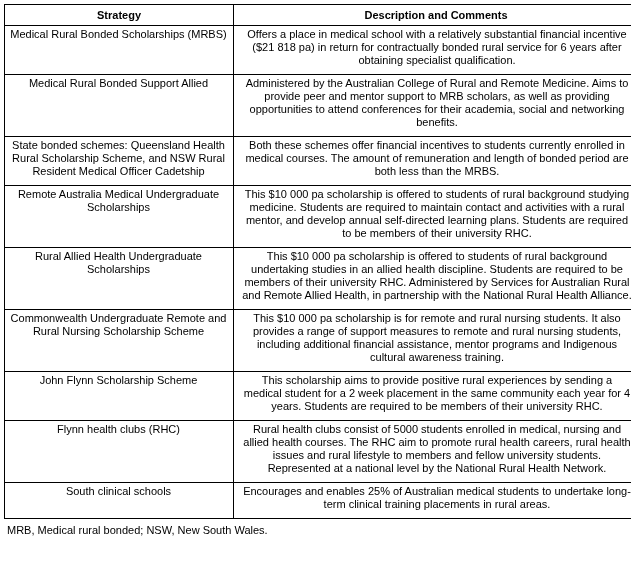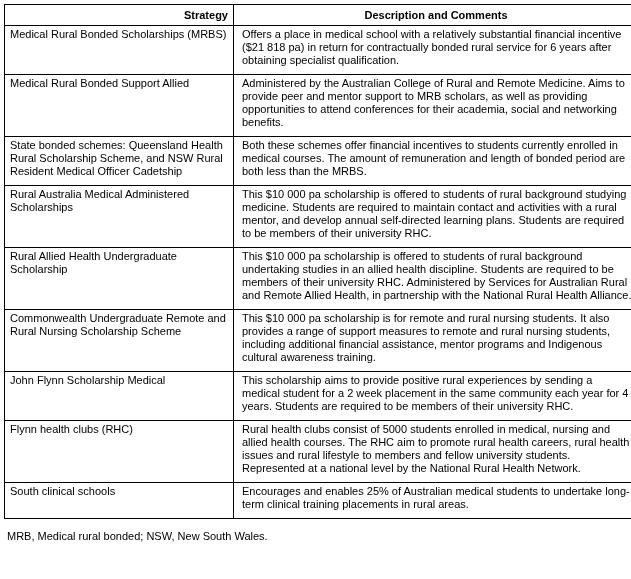--- a/index.html
+++ b/index.html
@@ -27,38 +27,38 @@
     line-height: 13px;
     vertical-align: top;
     overflow: hidden;
   }
   .strategy-table th {
     font-weight: bold;
     padding: 4px 5px 3px 5px;
   }
   th.col-strategy-head {
     width: 218px;
-    text-align: right;
+    text-align: center;
     margin-left: 32px;
   }
   th.col-desc-head {
     width: 394px;
     text-align: center;
   }
   .strategy-table td {
     padding: 2px 6px 7px 5px;
-    text-align: left;
+    text-align: center;
   }
   td.col-desc {
     padding-left: 8px;
   }
   .footnote {
     font-size: 11px;
     line-height: 13px;
-    margin: 11px 0 0 7px;
+    margin: 5px 0 0 7px;
   }
 </style>
 </head>
 <body>
 
 <table class="strategy-table">
   <thead>
     <tr>
       <th class="col-strategy-head">Strategy</th>
       <th class="col-desc-head">Description and Comments</th>
@@ -74,36 +74,36 @@
     <td class="col-strategy">Medical Rural Bonded Support Allied</td>
     <td class="col-desc">Administered by the Australian College of Rural and Remote Medicine. Aims to provide peer and mentor support to MRB scholars, as well as providing opportunities to attend conferences for their academia, social and networking benefits.</td>
   </tr>
 
   <tr>
     <td class="col-strategy">State bonded schemes: Queensland Health Rural Scholarship Scheme, and NSW Rural Resident Medical Officer Cadetship</td>
     <td class="col-desc">Both these schemes offer financial incentives to students currently enrolled in medical courses. The amount of remuneration and length of bonded period are both less than the MRBS.</td>
   </tr>
 
   <tr>
-    <td class="col-strategy">Rural Australia Medical Administered Scholarships</td>
+    <td class="col-strategy">Remote Australia Medical Undergraduate Scholarships</td>
     <td class="col-desc">This $10 000 pa scholarship is offered to students of rural background studying medicine. Students are required to maintain contact and activities with a rural mentor, and develop annual self-directed learning plans. Students are required to be members of their university RHC.</td>
   </tr>
 
   <tr>
-    <td class="col-strategy">Rural Allied Health Undergraduate Scholarship</td>
+    <td class="col-strategy">Rural Allied Health Undergraduate Scholarships</td>
     <td class="col-desc">This $10 000 pa scholarship is offered to students of rural background undertaking studies in an allied health discipline. Students are required to be members of their university RHC. Administered by Services for Australian Rural and Remote Allied Health, in partnership with the National Rural Health Alliance.</td>
   </tr>
 
   <tr>
     <td class="col-strategy">Commonwealth Undergraduate Remote and Rural Nursing Scholarship Scheme</td>
     <td class="col-desc">This $10 000 pa scholarship is for remote and rural nursing students. It also provides a range of support measures to remote and rural nursing students, including additional financial assistance, mentor programs and Indigenous cultural awareness training.</td>
   </tr>
 
   <tr>
-    <td class="col-strategy">John Flynn Scholarship Medical</td>
+    <td class="col-strategy">John Flynn Scholarship Scheme</td>
     <td class="col-desc">This scholarship aims to provide positive rural experiences by sending a medical student for a 2 week placement in the same community each year for 4 years. Students are required to be members of their university RHC.</td>
   </tr>
 
   <tr>
     <td class="col-strategy">Flynn health clubs (RHC)</td>
     <td class="col-desc">Rural health clubs consist of 5000 students enrolled in medical, nursing and allied health courses. The RHC aim to promote rural health careers, rural health issues and rural lifestyle to members and fellow university students. Represented at a national level by the National Rural Health Network.</td>
   </tr>
 
   <tr>
     <td class="col-strategy">South clinical schools</td>

